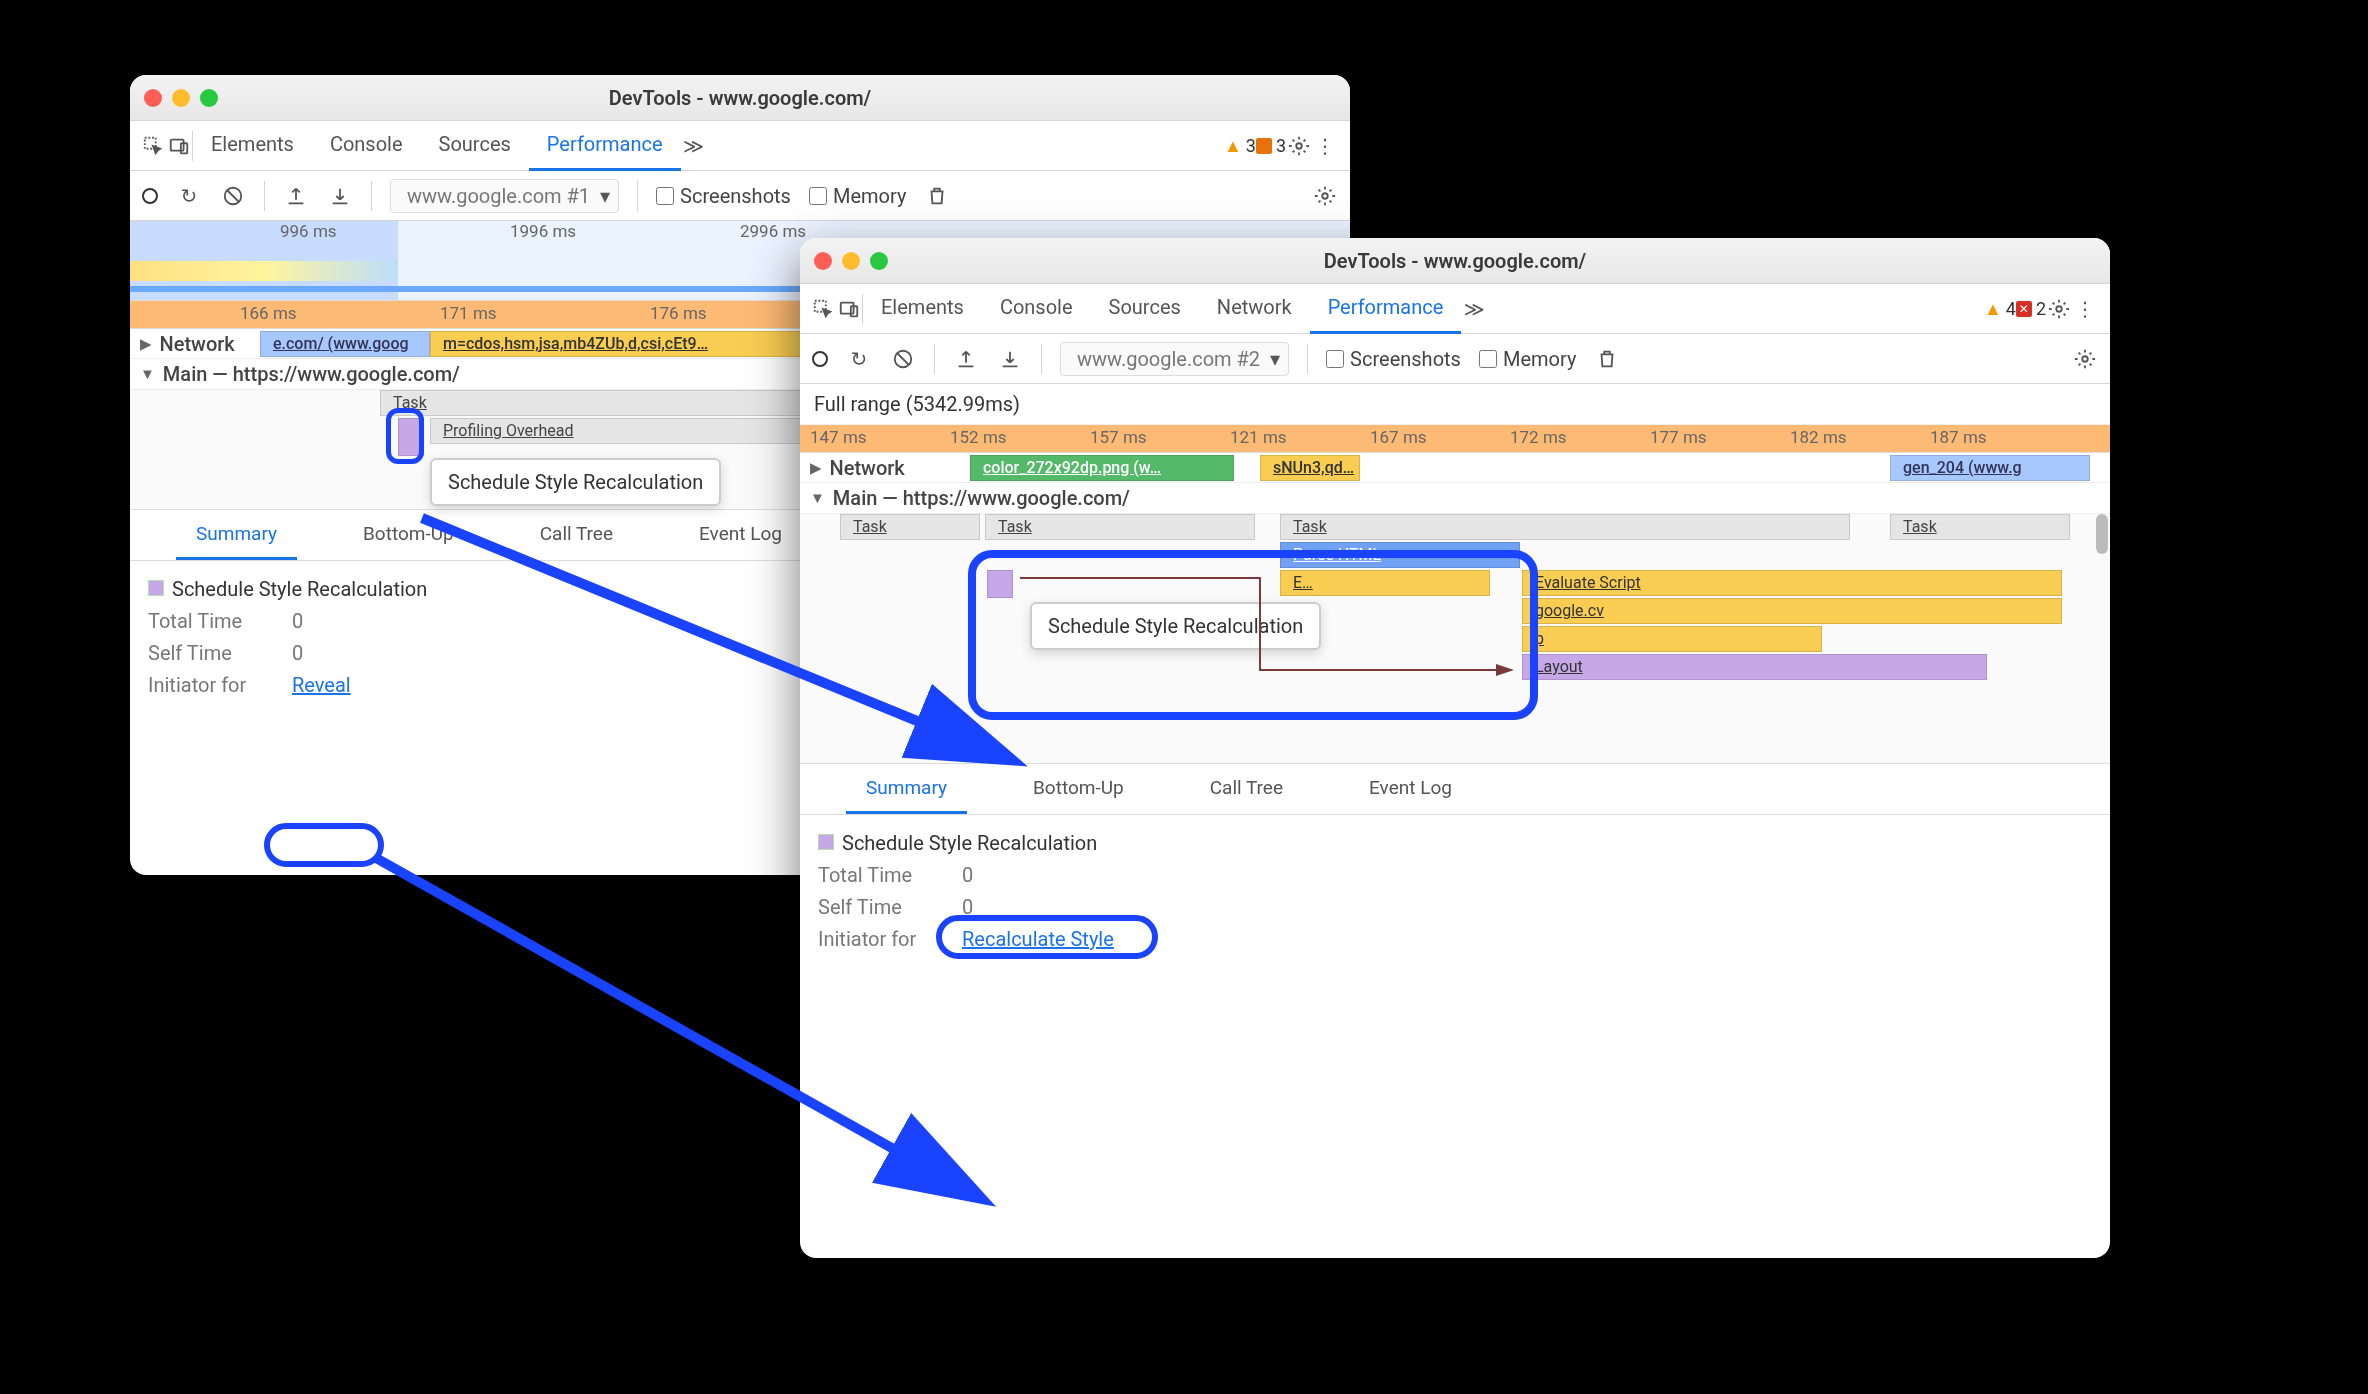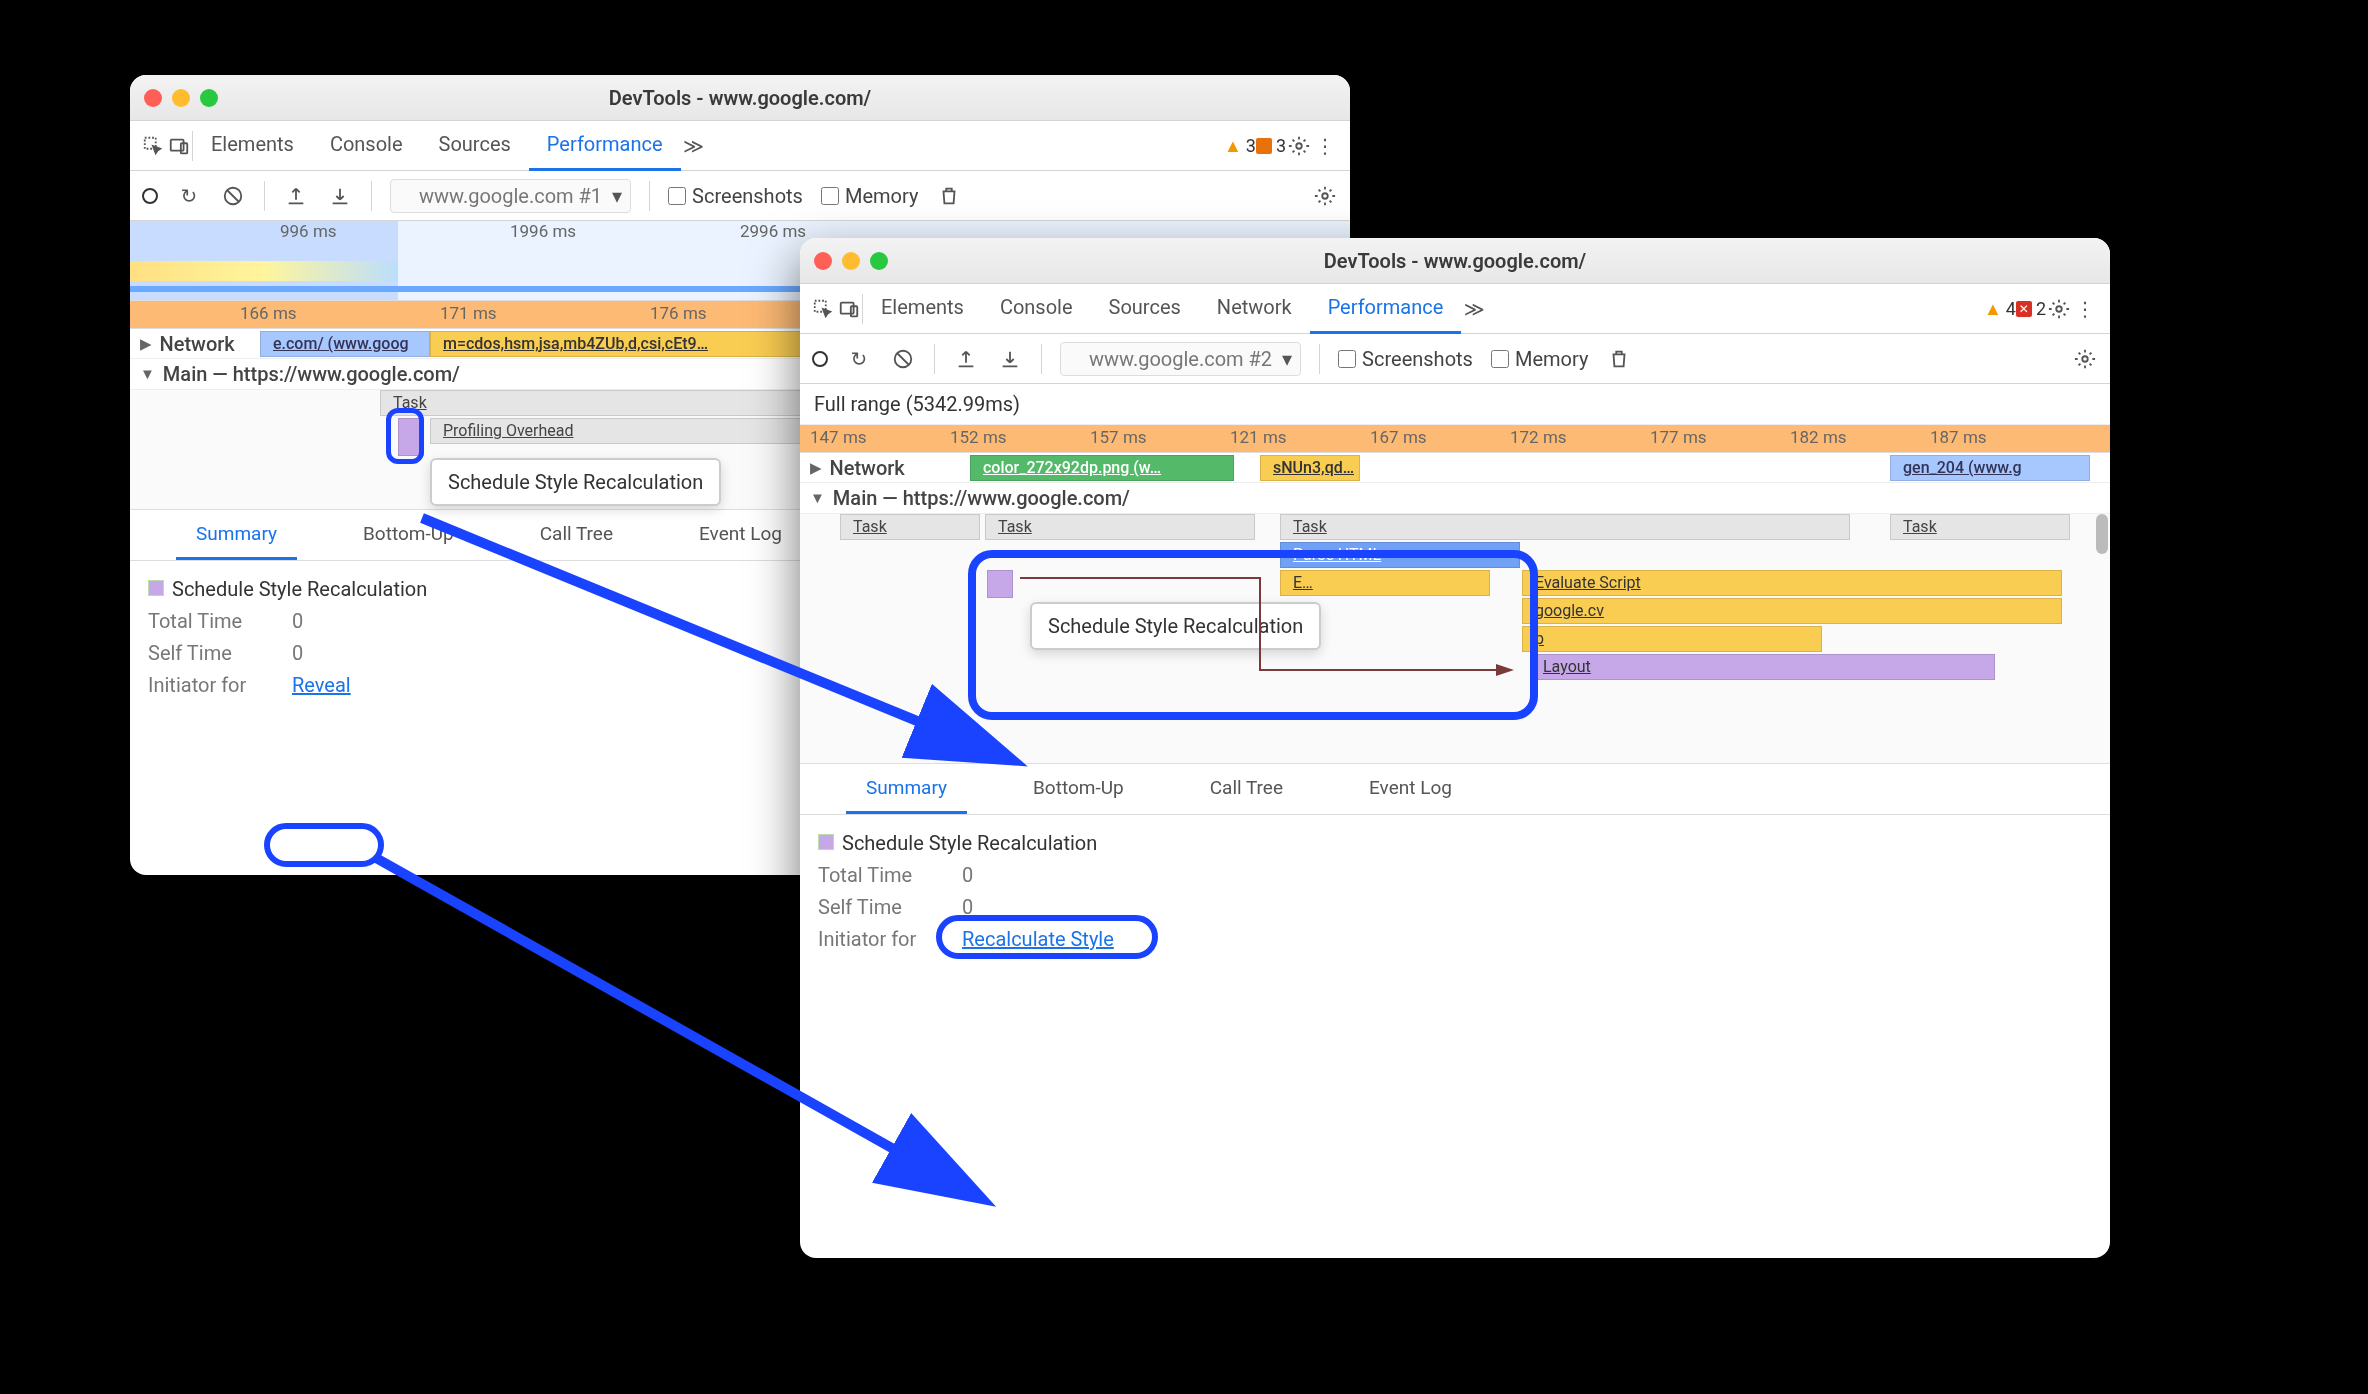--- a/index.html
+++ b/index.html
@@ -45,21 +45,21 @@
   .vr { width:1px; height:30px; background:#d4d4d4; flex:none;}
 
   .nav-tab { padding:12px 18px; color:#555; cursor:pointer; border-bottom:3px solid transparent; }
   .nav-tab.active { color:#1a73e8; border-bottom-color:#1a73e8; }
 
   .warn-badge { display:flex; align-items:center; gap:4px; font-size:18px;}
   .warn-tri{ color:#f29900; }
   .err-sq{ color:#d93025; }
 
   .rec { width:16px; height:16px; border:2px solid #333; border-radius:50%; background:#fff;}
-  .url-select { background:#fafafa; border:1px solid #ddd; border-radius:4px; padding:4px 28px 4px 28px; color:#777; position:relative;}
+  .url-select { background:#fafafa; border:1px solid #ddd; border-radius:4px; padding:4px 28px 4px 16px; color:#777; position:relative;}
   .url-select::after{ content:"▾"; position:absolute; right:8px; top:4px; color:#555;}
   .cb { display:flex; align-items:center; gap:6px; color:#444;}
   .cb input{ width:18px; height:18px; }
 
   .timeline-top { position:relative; height:80px; background:#eaf3ff; border-bottom:1px solid #ddd; overflow:hidden;}
   .timeline-top .tick { position:absolute; top:0; font-size:17px; color:#666;}
   .timeline-top .strip { position:absolute; left:0; top:40px; height:20px; width:22%; background:linear-gradient(90deg,#ffe082,#fff59d,#bbdefb);}
   .timeline-top .hl { position:absolute; left:0; top:0; bottom:0; width:22%; background:rgba(120,170,255,.3);}
   .timeline-top .bluebar { position:absolute; left:0; right:0; bottom:8px; height:6px; background:#6aa9ff;}
 
@@ -375,21 +375,21 @@
     <div class="flame-bar c-gray" style="left:40px;top:0;width:140px;">Task</div>
     <div class="flame-bar c-gray" style="left:185px;top:0;width:270px;">Task</div>
     <div class="flame-bar c-gray" style="left:480px;top:0;width:570px;">Task</div>
     <div class="flame-bar c-gray" style="left:1090px;top:0;width:180px;">Task</div>
 
     <div class="flame-bar c-blue" style="left:480px;top:28px;width:240px;">Parse HTML</div>
     <div class="flame-bar c-yellow" style="left:480px;top:56px;width:210px;">E…</div>
     <div class="flame-bar c-yellow" style="left:722px;top:56px;width:540px;">Evaluate Script</div>
     <div class="flame-bar c-yellow" style="left:722px;top:84px;width:540px;">google.cv</div>
     <div class="flame-bar c-yellow" style="left:722px;top:112px;width:300px;">p</div>
-    <div class="flame-bar c-purple" style="left:722px;top:140px;width:465px;margin-left:8px;">Layout</div>
+    <div class="flame-bar c-purple" style="left:722px;top:140px;width:465px;">Layout</div>
 
     <div class="flame-bar c-purple" style="left:187px;top:56px;width:10px;height:28px;"></div>
     <div class="thick-box" style="left:168px;top:36px;width:570px;height:170px;"></div>
     <div class="tooltip-box" style="left:230px;top:88px;"><span>Schedule Style Recalculation</span></div>
 
     <svg class="annot-arrow" style="left:200px;top:56px;width:540px;height:120px;" viewBox="0 0 540 120">
       <defs>
           <marker id="ahB" markerWidth="10" markerHeight="10" refX="7" refY="3" orient="auto">
             <path d="M0,0 L0,6 L9,3 z" fill="#7a3a3a"></path>
           </marker>

